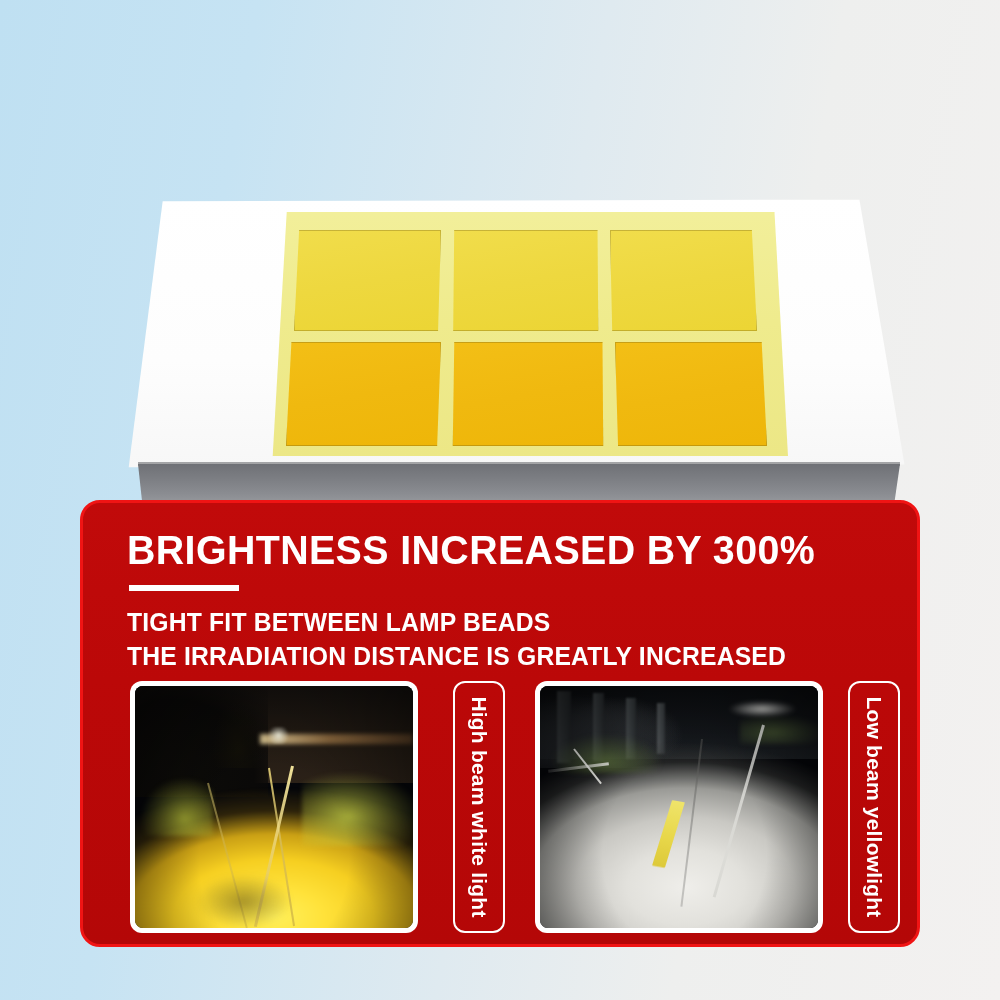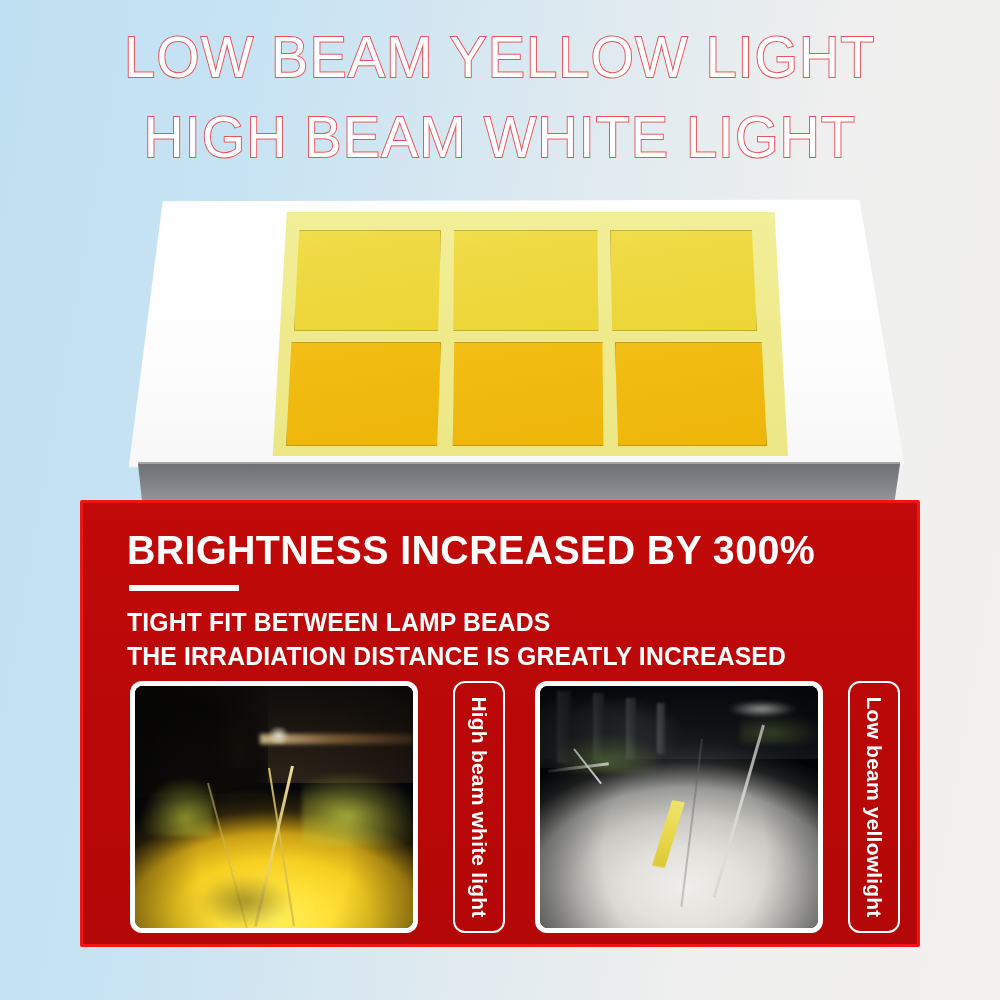--- a/index.html
+++ b/index.html
@@ -122,21 +122,21 @@
 
   
   .banner {
     position: absolute;
     left: 80px;
     top: 500px;
     width: 840px;
     height: 447px;
     background: linear-gradient(180deg, #c10a0a 0%, #bb0808 40%, #b40707 100%);
     border: 3px solid #f01414;
-    border-radius: 2px;
+    border-radius: 20px;
     box-sizing: border-box;
     text-align: center;
   }
   .banner-title {
     position: absolute;
     left: 44px;
     top: 24px;
     font-size: 41px;
     font-weight: bold;
     color: #ffffff;
@@ -356,24 +356,20 @@
     font-size: 21px;
     font-weight: bold;
     letter-spacing: 0.2px;
   }
 </style>
 </head>
 <body>
 
 <div id="stage">
 
-  <div class="headline-block">
-    <div class="headline-line l1">LOW BEAM YELLOW LIGHT</div>
-    <div class="headline-line l2">HIGH BEAM WHITE LIGHT</div>
-  </div>
 
   <div class="led-module">
     <div class="led-body"></div>
     <div class="led-body-edge"></div>
 
     <div class="led-frame">
       <div class="chip top chip-t1"></div>
       <div class="chip top chip-t2"></div>
       <div class="chip top chip-t3"></div>
       <div class="chip bot chip-b1"></div>

